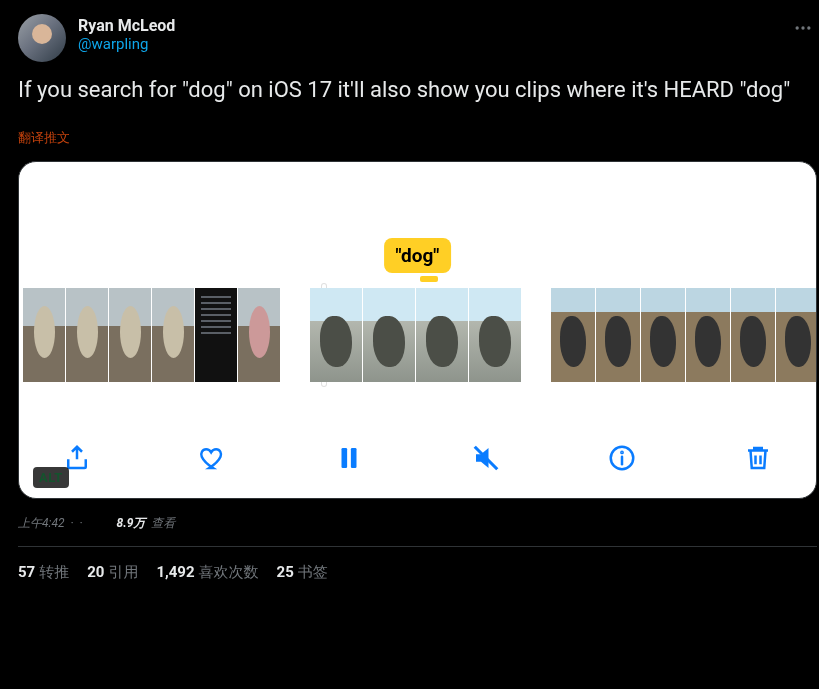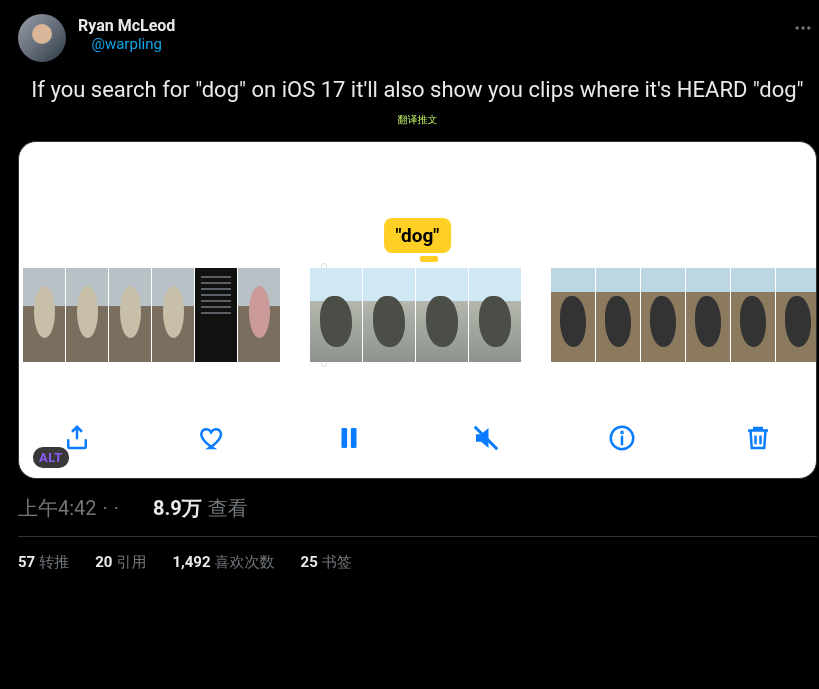--- a/index.html
+++ b/index.html
@@ -6,21 +6,20 @@
   body {
     width: 819px;
     height: 689px;
     background: #000;
     color: #e7e9ea;
     font-family: -apple-system, BlinkMacSystemFont, "Segoe UI", Roboto, Helvetica, Arial, sans-serif;
     overflow: hidden;
   }
   .tweet {
     padding: 14px 2px 0 18px;
-    text-align: center;
   }
   .header {
     display: flex;
     align-items: flex-start;
     gap: 12px;
     position: relative;
   }
   .avatar {
     width: 48px;
     height: 48px;
@@ -51,23 +50,23 @@
   }
   .more-btn svg { width: 20px; height: 20px; fill: currentColor; }
 
   .body-text {
     margin-top: 14px;
     font-size: 22px;
     line-height: 1.3;
     font-weight: 400;
   }
   .translate-link {
-    margin-top: 8px;
-    font-size: 10px;
-    color: #bef264;
+    margin-top: 24px;
+    font-size: 13px;
+    color: #c2410c;
     cursor: pointer;
   }
 
   .media-card {
     margin-top: 14px;
     border-radius: 18px;
     background: #fff;
     position: relative;
     height: 338px;
     overflow: hidden;
@@ -150,43 +149,44 @@
     cursor:pointer;
   }
   .ios-btn svg { width: 30px; height: 30px; stroke:#0a7cff; stroke-width:2; fill:none; }
   .ios-btn.filled svg { fill:#0a7cff; stroke:none; }
 
   .alt-badge {
     position:absolute;
     left: 14px;
     bottom: 10px;
     background: rgba(0,0,0,0.78);
-    color:#8b5cf6;
+    color:#14532d;
     font-size:13px;
     font-weight:700;
     letter-spacing: .5px;
     padding: 3px 6px;
-    border-radius: 10px;
+    border-radius: 4px;
   }
 
   .meta {
     margin-top: 16px;
-    font-size: 20px;
+    font-size: 12px;
     color:#71767b;
     display:flex;
     gap:6px;
     align-items:center;
+    font-style:italic;
   }
   .meta .views-num { color:#e7e9ea; font-weight:700;margin-left:28px; }
 
   .divider { height:1px; background:#2f3336; margin-top:14px; }
 
   .engagement {
     display:flex;
-    gap: 26px;
+    gap: 18px;
     padding: 16px 0 0 0;
     font-size: 15px;
     color:#71767b;
   }
   .engagement .item .num { color:#e7e9ea; font-weight:700; margin-right:4px; }
 
   .clip1 .frame { width: 42px; }
   .clip2 .frame { width: 52px; }
   .clip3 .frame { width: 44px; }
 </style>

